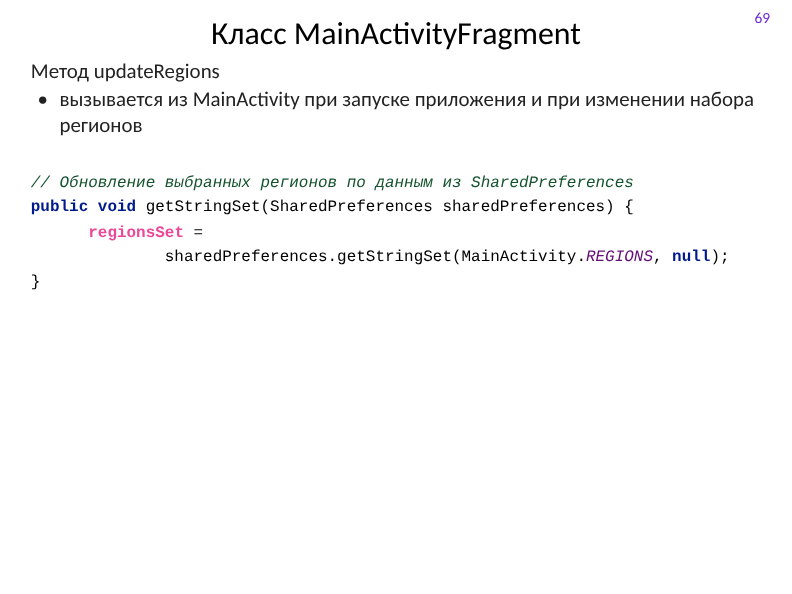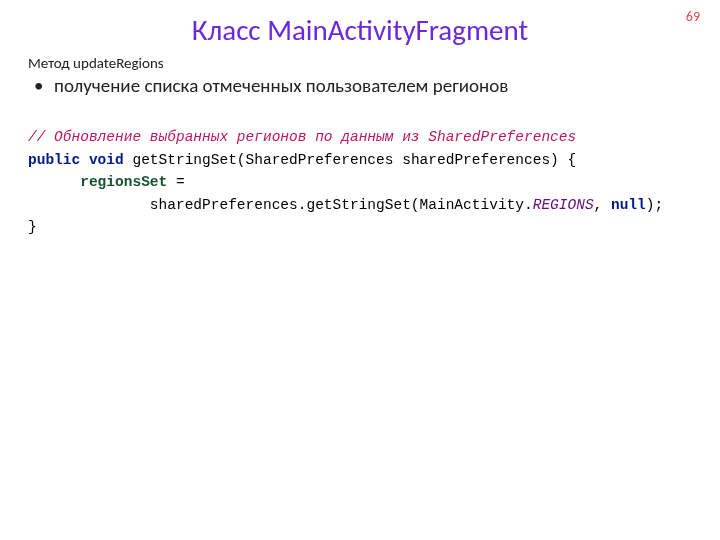--- a/index.html
+++ b/index.html
@@ -10,31 +10,31 @@
       font-family: Calibri, Arial, sans-serif;
       color: #000;
       position: relative;
       padding: 12px 28px;
     }
     .page-number {
       position: absolute;
       top: 8px;
       right: 20px;
       font-size: 14px;
-      color: #ef4444;
+      color: #6d28d9;
     }
     .title {
       text-align: center;
       font-size: 29px;
-      color: #6d28d9;
+      color: #000000;
       font-weight: 400;
       margin-bottom: 6px;
     }
     .subtitle {
-      font-size: 15px;
+      font-size: 19px;
       color: #222;
       margin-bottom: 2px;
     }
     ul.bullets {
       list-style: none;
       padding-left: 0;
     }
     ul.bullets li {
       font-size: 19px;
       color: #222;
@@ -51,35 +51,35 @@
       font-size: 19px;
     }
     .code-block {
       margin-top: 28px;
       font-family: "Courier New", monospace;
       font-size: 14.5px;
       line-height: 1.55;
       white-space: pre;
       color: #000;
     }
-    .c-comment { color: #be185d; font-style: italic; text-align: center; }
+    .c-comment { color: #14532d; font-style: italic; text-align: center; }
     .c-keyword { color: #001b8a; font-weight: bold; text-align: right; }
-    .c-field   { color: #14532d; font-weight: bold; }
+    .c-field   { color: #ec4899; font-weight: bold; }
     .c-static  { color: #660e7a; font-style: italic; text-align: center; }
   </style>
 </head>
 <body>
 
 <div class="page-number">69</div>
 
 <h1 class="title">Класс MainActivityFragment</h1>
 
 <div class="subtitle">Метод updateRegions</div>
 
 <ul class="bullets">
-  <li>получение списка отмеченных пользователем регионов</li>
+  <li>вызывается из MainActivity при запуске приложения и при изменении набора регионов</li>
 </ul>
 
 <div class="code-block"><span class="c-comment">// Обновление выбранных регионов по данным из SharedPreferences</span>
 <span class="c-keyword">public</span> <span class="c-keyword">void</span><span> getStringSet(SharedPreferences sharedPreferences) {</span>
 <span>      </span><span class="c-field">regionsSet</span><span> =</span>
 <span>              sharedPreferences.getStringSet(MainActivity.</span><span class="c-static">REGIONS</span><span>, </span><span class="c-keyword">null</span><span>);</span>
 <span>}</span></div>
 
 </body></html>

